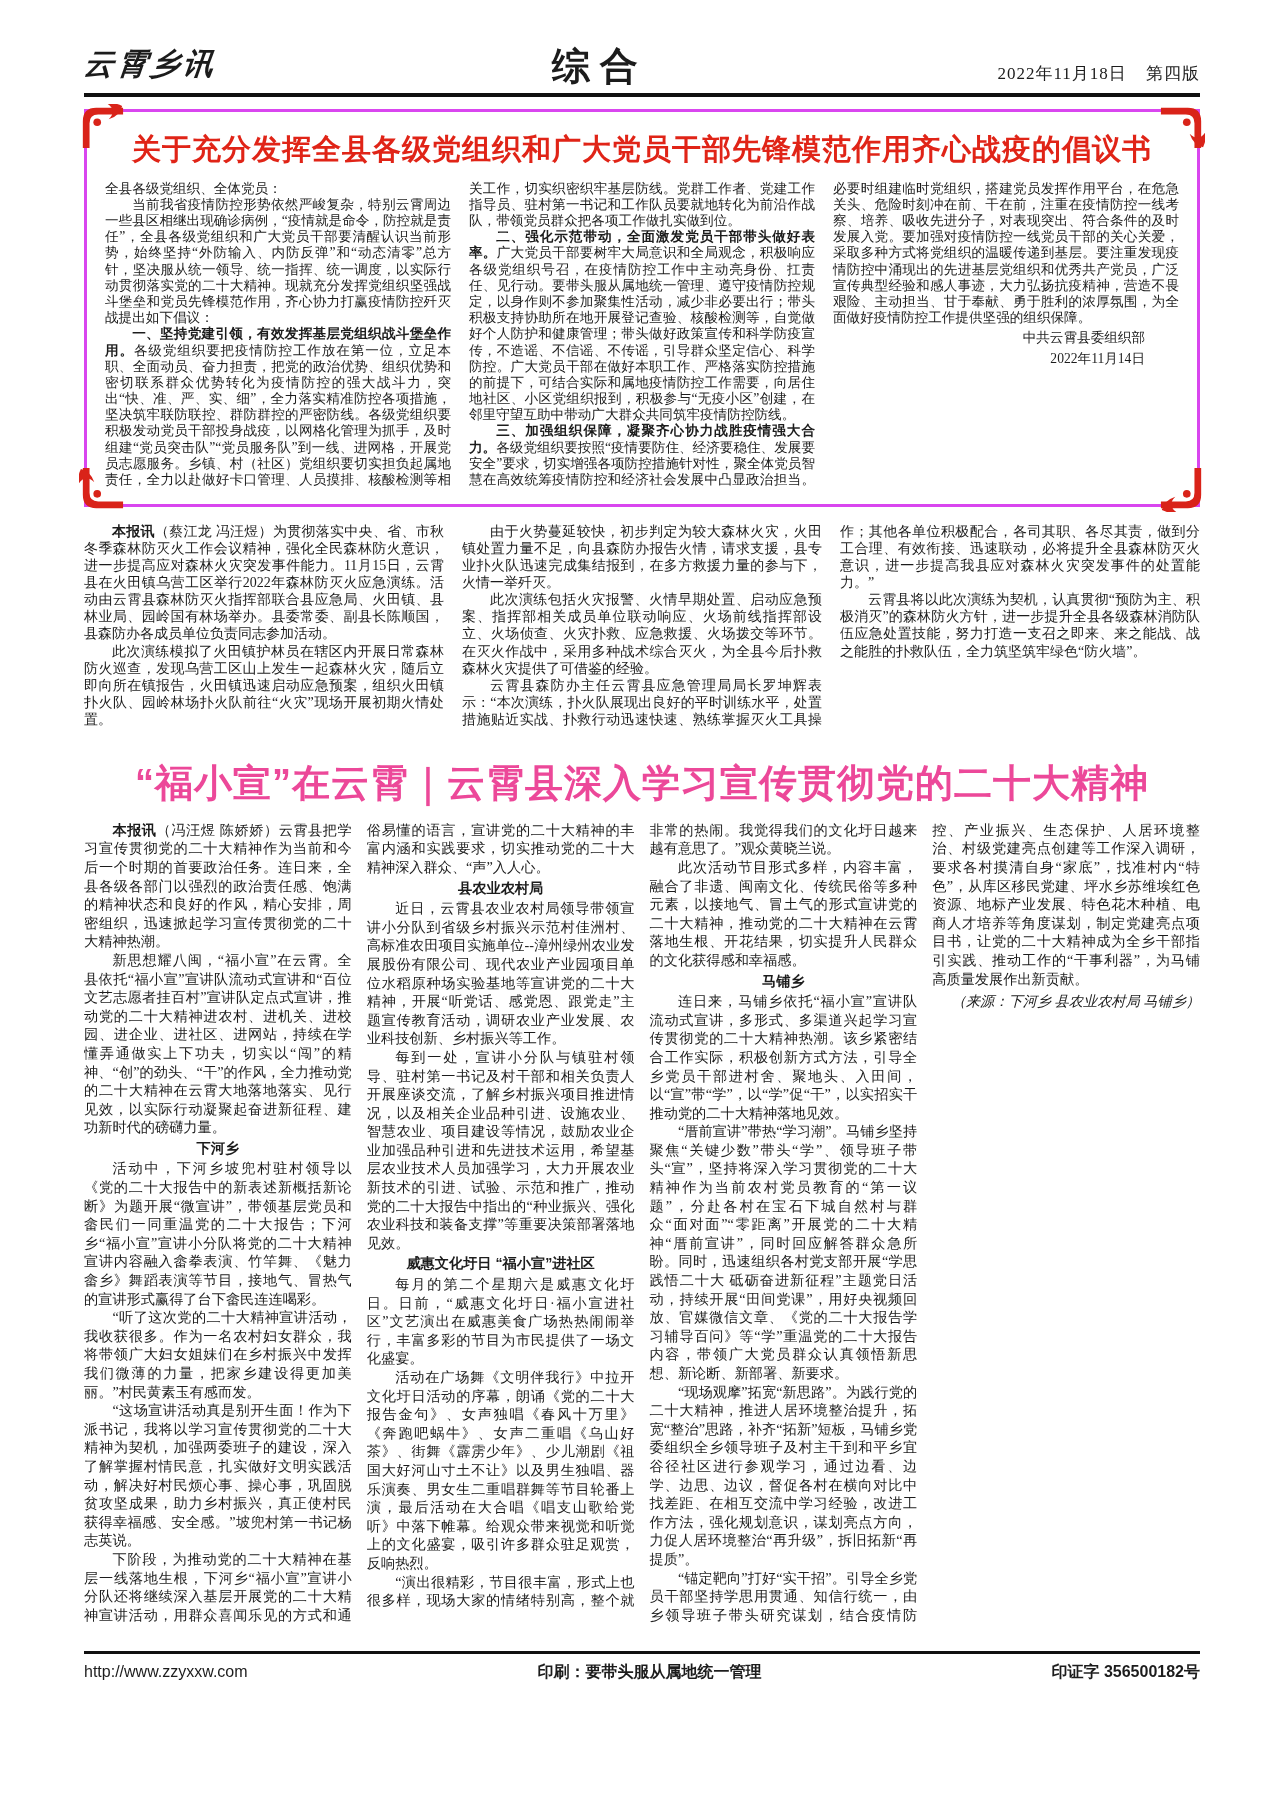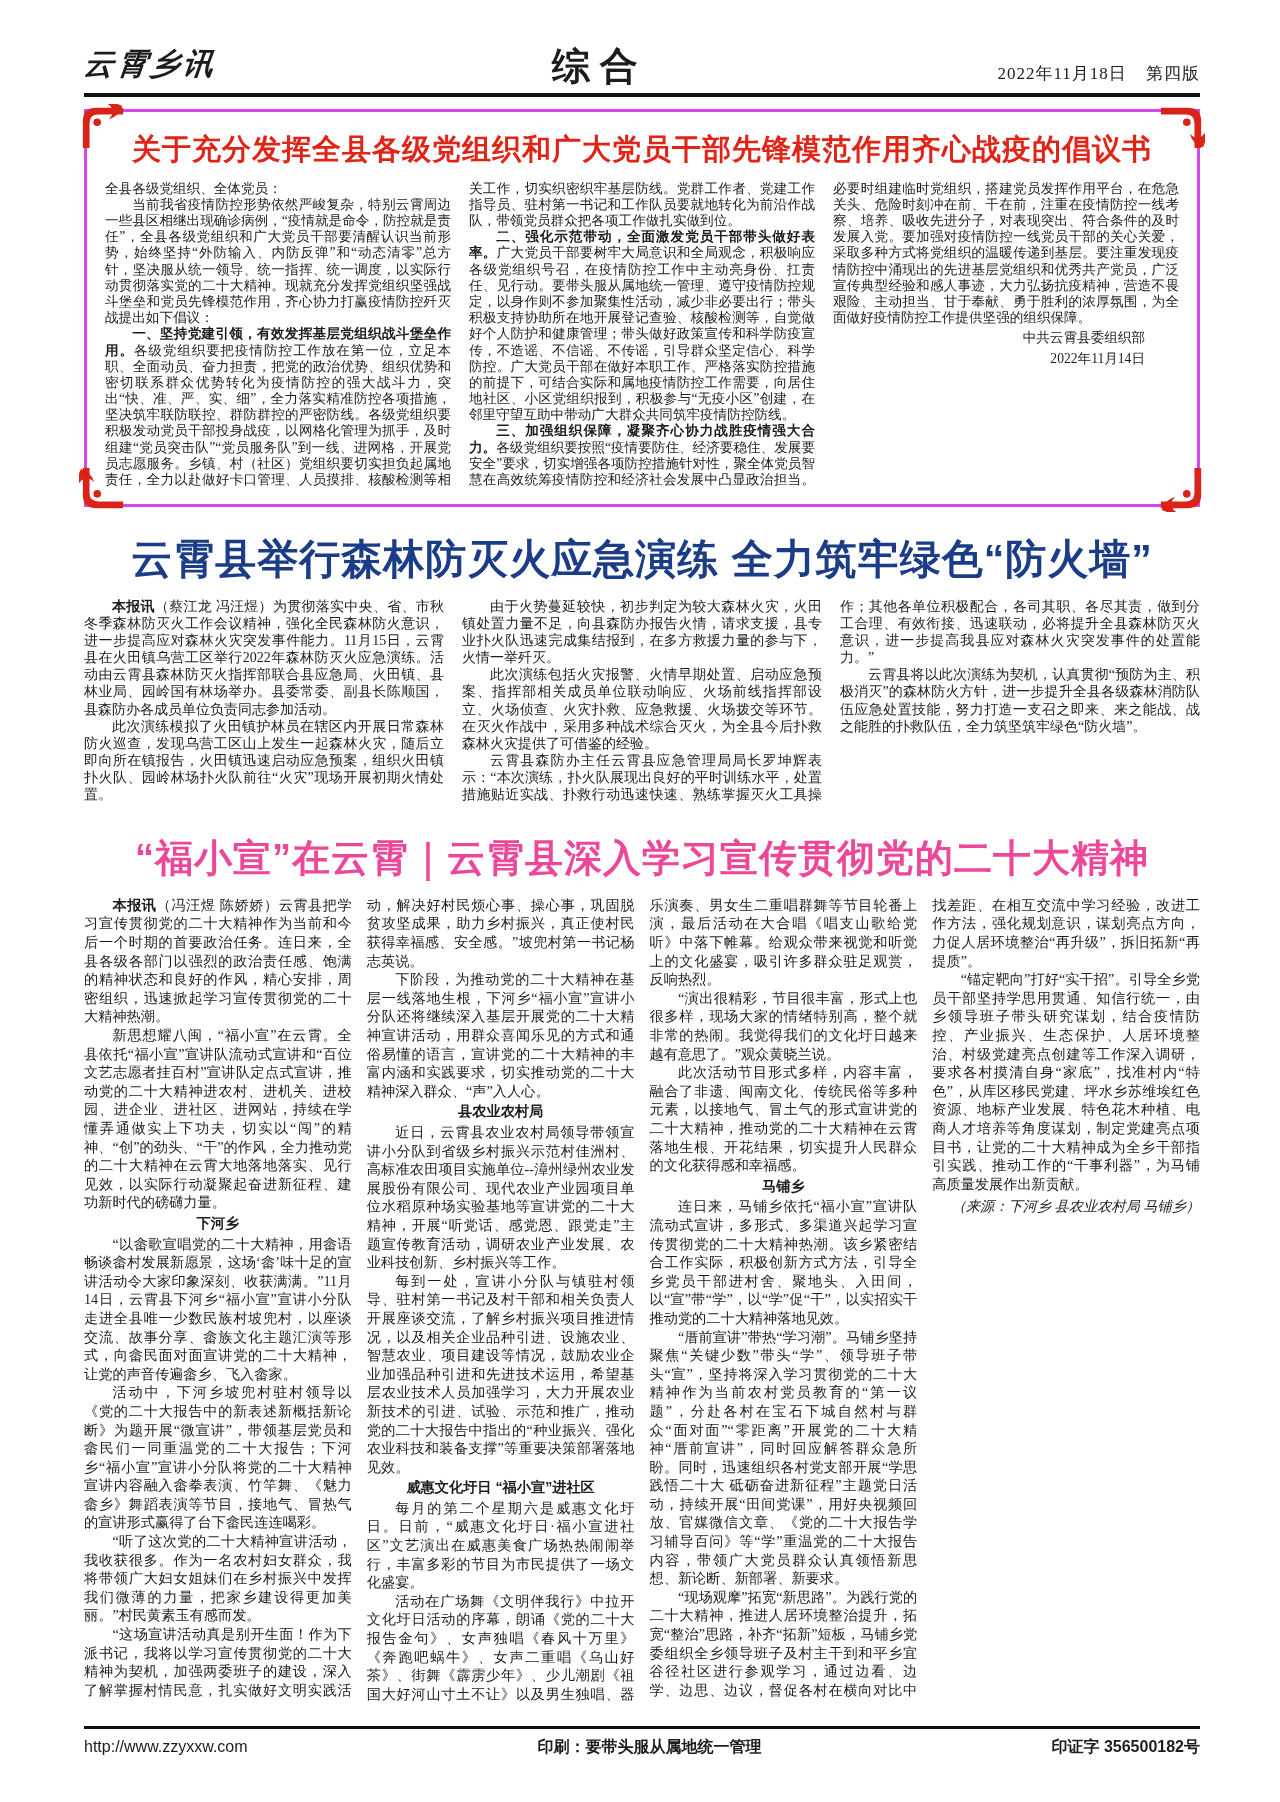--- a/index.html
+++ b/index.html
@@ -96,38 +96,36 @@
       <p>当前我省疫情防控形势依然严峻复杂，特别云霄周边一些县区相继出现确诊病例，“疫情就是命令，防控就是责任”，全县各级党组织和广大党员干部要清醒认识当前形势，始终坚持“外防输入、内防反弹”和“动态清零”总方针，坚决服从统一领导、统一指挥、统一调度，以实际行动贯彻落实党的二十大精神。现就充分发挥党组织坚强战斗堡垒和党员先锋模范作用，齐心协力打赢疫情防控歼灭战提出如下倡议：</p>
       <p><b class="lead-bold">一、坚持党建引领，有效发挥基层党组织战斗堡垒作用。</b><span>各级党组织要把疫情防控工作放在第一位，立足本职、全面动员、奋力担责，把党的政治优势、组织优势和密切联系群众优势转化为疫情防控的强大战斗力，突出“快、准、严、实、细”，全力落实精准防控各项措施，坚决筑牢联防联控、群防群控的严密防线。各级党组织要积极发动党员干部投身战疫，以网格化管理为抓手，及时组建“党员突击队”“党员服务队”到一线、进网格，开展党员志愿服务。乡镇、村（社区）党组织要切实担负起属地责任，全力以赴做好卡口管理、人员摸排、核酸检测等相关工作，切实织密织牢基层防线。党群工作者、党建工作指导员、驻村第一书记和工作队员要就地转化为前沿作战队，带领党员群众把各项工作做扎实做到位。</span></p>
       <p><b class="lead-bold">二、强化示范带动，全面激发党员干部带头做好表率。</b><span>广大党员干部要树牢大局意识和全局观念，积极响应各级党组织号召，在疫情防控工作中主动亮身份、扛责任、见行动。要带头服从属地统一管理、遵守疫情防控规定，以身作则不参加聚集性活动，减少非必要出行；带头积极支持协助所在地开展登记查验、核酸检测等，自觉做好个人防护和健康管理；带头做好政策宣传和科学防疫宣传，不造谣、不信谣、不传谣，引导群众坚定信心、科学防控。广大党员干部在做好本职工作、严格落实防控措施的前提下，可结合实际和属地疫情防控工作需要，向居住地社区、小区党组织报到，积极参与“无疫小区”创建，在邻里守望互助中带动广大群众共同筑牢疫情防控防线。</span></p>
       <p><b class="lead-bold">三、加强组织保障，凝聚齐心协力战胜疫情强大合力。</b><span>各级党组织要按照“疫情要防住、经济要稳住、发展要安全”要求，切实增强各项防控措施针对性，聚全体党员智慧在高效统筹疫情防控和经济社会发展中凸显政治担当。必要时组建临时党组织，搭建党员发挥作用平台，在危急关头、危险时刻冲在前、干在前，注重在疫情防控一线考察、培养、吸收先进分子，对表现突出、符合条件的及时发展入党。要加强对疫情防控一线党员干部的关心关爱，采取多种方式将党组织的温暖传递到基层。要注重发现疫情防控中涌现出的先进基层党组织和优秀共产党员，广泛宣传典型经验和感人事迹，大力弘扬抗疫精神，营造不畏艰险、主动担当、甘于奉献、勇于胜利的浓厚氛围，为全面做好疫情防控工作提供坚强的组织保障。</span></p>
       <p class="sign">中共云霄县委组织部</p>
       <p class="sign">2022年11月14日</p>
     </div>
   </div>
 
   <div>
-    <div class="fire-headline">云霄县举行森林防灭火应急演练  全力筑牢绿色“防火墙”</div>
     <div class="fire-body cols">
       <p><b class="lead-bold">本报讯</b><span class="byline-kai">（蔡江龙 冯汪煜）</span><span>为贯彻落实中央、省、市秋冬季森林防灭火工作会议精神，强化全民森林防火意识，进一步提高应对森林火灾突发事件能力。11月15日，云霄县在火田镇乌营工区举行2022年森林防灭火应急演练。活动由云霄县森林防灭火指挥部联合县应急局、火田镇、县林业局、园岭国有林场举办。县委常委、副县长陈顺国，县森防办各成员单位负责同志参加活动。</span></p>
       <p>此次演练模拟了火田镇护林员在辖区内开展日常森林防火巡查，发现乌营工区山上发生一起森林火灾，随后立即向所在镇报告，火田镇迅速启动应急预案，组织火田镇扑火队、园岭林场扑火队前往“火灾”现场开展初期火情处置。</p>
       <p>由于火势蔓延较快，初步判定为较大森林火灾，火田镇处置力量不足，向县森防办报告火情，请求支援，县专业扑火队迅速完成集结报到，在多方救援力量的参与下，火情一举歼灭。</p>
       <p>此次演练包括火灾报警、火情早期处置、启动应急预案、指挥部相关成员单位联动响应、火场前线指挥部设立、火场侦查、火灾扑救、应急救援、火场拨交等环节。在灭火作战中，采用多种战术综合灭火，为全县今后扑救森林火灾提供了可借鉴的经验。</p>
       <p>云霄县森防办主任云霄县应急管理局局长罗坤辉表示：“本次演练，扑火队展现出良好的平时训练水平，处置措施贴近实战、扑救行动迅速快速、熟练掌握灭火工具操作；其他各单位积极配合，各司其职、各尽其责，做到分工合理、有效衔接、迅速联动，必将提升全县森林防灭火意识，进一步提高我县应对森林火灾突发事件的处置能力。”</p>
       <p>云霄县将以此次演练为契机，认真贯彻“预防为主、积极消灭”的森林防火方针，进一步提升全县各级森林消防队伍应急处置技能，努力打造一支召之即来、来之能战、战之能胜的扑救队伍，全力筑坚筑牢绿色“防火墙”。</p>
     </div>
   </div>
 
   <div>
     <div class="spirit-headline">“福小宣”在云霄｜云霄县深入学习宣传贯彻党的二十大精神</div>
     <div class="spirit-body cols">
       <p><b class="lead-bold">本报讯</b><span class="byline-kai">（冯汪煜 陈娇娇）</span><span>云霄县把学习宣传贯彻党的二十大精神作为当前和今后一个时期的首要政治任务。连日来，全县各级各部门以强烈的政治责任感、饱满的精神状态和良好的作风，精心安排，周密组织，迅速掀起学习宣传贯彻党的二十大精神热潮。</span></p>
       <p>新思想耀八闽，“福小宣”在云霄。全县依托“福小宣”宣讲队流动式宣讲和“百位文艺志愿者挂百村”宣讲队定点式宣讲，推动党的二十大精神进农村、进机关、进校园、进企业、进社区、进网站，持续在学懂弄通做实上下功夫，切实以“闯”的精神、“创”的劲头、“干”的作风，全力推动党的二十大精神在云霄大地落地落实、见行见效，以实际行动凝聚起奋进新征程、建功新时代的磅礴力量。</p>
       <p class="subhead">下河乡</p>
-      <p>“以畲歌宣唱党的二十大精神，用畲语畅谈畲村发展新愿景，这场‘畲’味十足的宣讲活动令大家印象深刻、收获满满。”11月14日，云霄县下河乡“福小宣”宣讲小分队走进全县唯一少数民族村坡兜村，以座谈交流、故事分享、畲族文化主题汇演等形式，向畲民面对面宣讲党的二十大精神，让党的声音传遍畲乡、飞入畲家。</p>
       <p>活动中，下河乡坡兜村驻村领导以《党的二十大报告中的新表述新概括新论断》为题开展“微宣讲”，带领基层党员和畲民们一同重温党的二十大报告；下河乡“福小宣”宣讲小分队将党的二十大精神宣讲内容融入畲拳表演、竹竿舞、《魅力畲乡》舞蹈表演等节目，接地气、冒热气的宣讲形式赢得了台下畲民连连喝彩。</p>
       <p>“听了这次党的二十大精神宣讲活动，我收获很多。作为一名农村妇女群众，我将带领广大妇女姐妹们在乡村振兴中发挥我们微薄的力量，把家乡建设得更加美丽。”村民黄素玉有感而发。</p>
       <p>“这场宣讲活动真是别开生面！作为下派书记，我将以学习宣传贯彻党的二十大精神为契机，加强两委班子的建设，深入了解掌握村情民意，扎实做好文明实践活动，解决好村民烦心事、操心事，巩固脱贫攻坚成果，助力乡村振兴，真正使村民获得幸福感、安全感。”坡兜村第一书记杨志英说。</p>
       <p>下阶段，为推动党的二十大精神在基层一线落地生根，下河乡“福小宣”宣讲小分队还将继续深入基层开展党的二十大精神宣讲活动，用群众喜闻乐见的方式和通俗易懂的语言，宣讲党的二十大精神的丰富内涵和实践要求，切实推动党的二十大精神深入群众、“声”入人心。</p>
       <p class="subhead">县农业农村局</p>
       <p>近日，云霄县农业农村局领导带领宣讲小分队到省级乡村振兴示范村佳洲村、高标准农田项目实施单位--漳州绿州农业发展股份有限公司、现代农业产业园项目单位水稻原种场实验基地等宣讲党的二十大精神，开展“听党话、感党恩、跟党走”主题宣传教育活动，调研农业产业发展、农业科技创新、乡村振兴等工作。</p>
       <p>每到一处，宣讲小分队与镇驻村领导、驻村第一书记及村干部和相关负责人开展座谈交流，了解乡村振兴项目推进情况，以及相关企业品种引进、设施农业、智慧农业、项目建设等情况，鼓励农业企业加强品种引进和先进技术运用，希望基层农业技术人员加强学习，大力开展农业新技术的引进、试验、示范和推广，推动党的二十大报告中指出的“种业振兴、强化农业科技和装备支撑”等重要决策部署落地见效。</p>
       <p class="subhead">威惠文化圩日 “福小宣”进社区</p>
       <p>每月的第二个星期六是威惠文化圩日。日前，“威惠文化圩日·福小宣进社区”文艺演出在威惠美食广场热热闹闹举行，丰富多彩的节目为市民提供了一场文化盛宴。</p>
       <p>活动在广场舞《文明伴我行》中拉开文化圩日活动的序幕，朗诵《党的二十大报告金句》、女声独唱《春风十万里》《奔跑吧蜗牛》、女声二重唱《乌山好茶》、街舞《霹雳少年》、少儿潮剧《祖国大好河山寸土不让》以及男生独唱、器乐演奏、男女生二重唱群舞等节目轮番上演，最后活动在大合唱《唱支山歌给党听》中落下帷幕。给观众带来视觉和听觉上的文化盛宴，吸引许多群众驻足观赏，反响热烈。</p>

